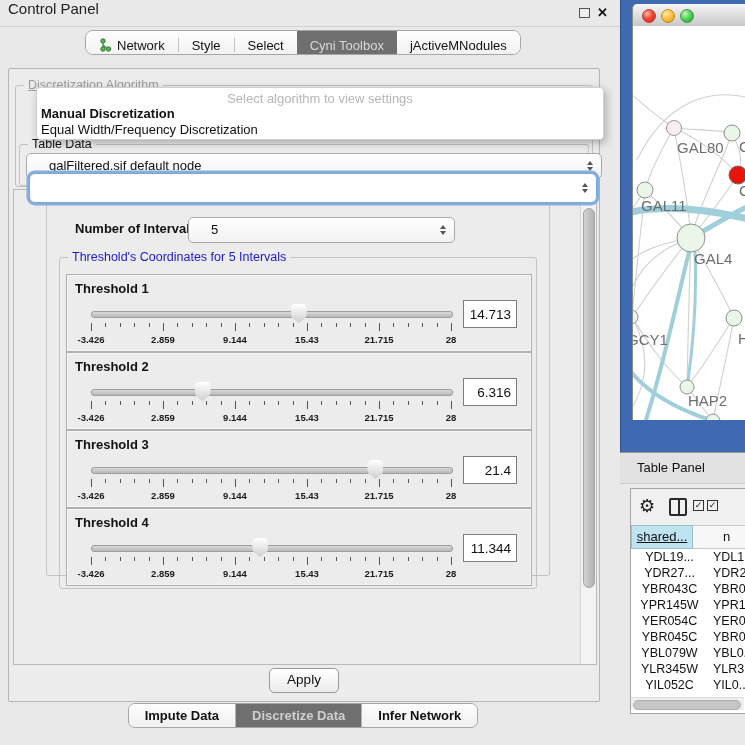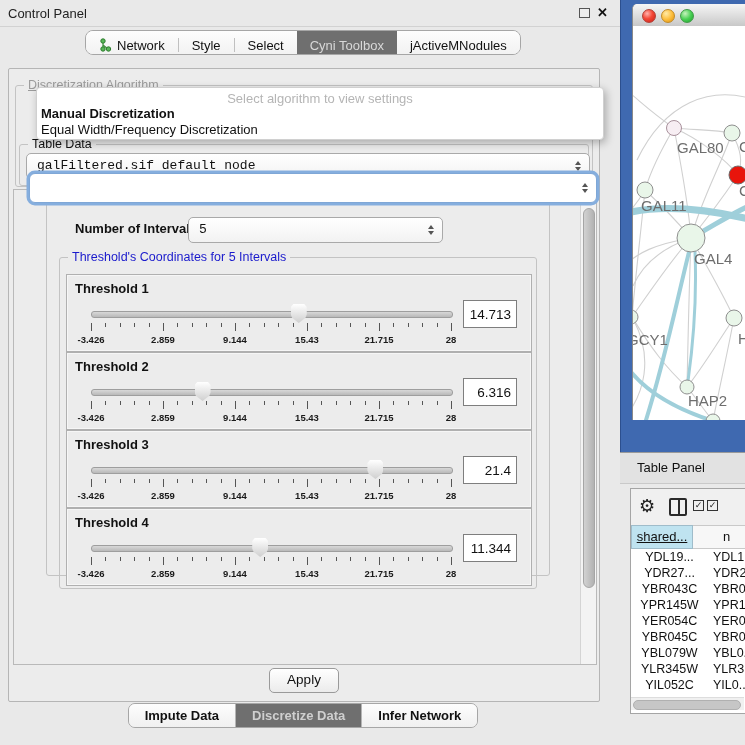--- a/index.html
+++ b/index.html
@@ -2,42 +2,42 @@
 <html><head>
 <meta charset="utf-8">
 <style>
   html,body{margin:0;padding:0;}
   body{width:745px;height:745px;position:relative;overflow:hidden;
        background:#e9e9e9;font-family:"Liberation Sans",sans-serif;color:#111;}
   .abs{position:absolute;}
 
   
   .titlebar{left:0;top:0;width:620px;height:26px;background:#e9e9e9;border-bottom:1px solid #d2d2d2;}
-  .titlebar .t{position:absolute;left:8px;top:6px;font-size:13px;color:#222;}
+  .titlebar .t{position:absolute;left:8px;top:0;font-size:15px;color:#222;}
   .win-btn{position:absolute;top:8px;cursor:default;}
   .float-ico{left:579px;width:9px;height:8px;border:1.5px solid #555;background:#eee;}
   .close-ico{left:597px;top:5px;font-size:13px;font-weight:900;color:#111;}
 
   
   .tabbar{left:85px;top:30px;height:23px;display:flex;background:#fbfbfb;
           border:1px solid #a6a6a6;border-radius:8px;overflow:hidden;font-size:13px;}
   .tab{display:flex;align-items:center;padding:14px 13px;background:linear-gradient(#fdfdfd,#f0f0f0);color:#111;white-space:nowrap;}
   .tab.sel{background:#6f6f6f;color:#d8d8d8;align-items:center;}
   .tab .sep{width:1px;height:14px;background:#c0c0c0;margin-right:13px;margin-left:-13px;align-self:center;}
   .net-ico{width:13px;height:14px;margin-right:5px;}
 
   
   .outer{left:8px;top:68px;width:590px;height:632px;background:#ececec;
          border:1px solid #b5b5b5;border-radius:2px;}
   .group{position:absolute;border:1px solid #c3c3c3;border-radius:3px;}
   .group-label{position:absolute;top:-8px;left:8px;background:#ececec;padding:0 4px;font-size:12.5px;white-space:nowrap;}
   .g-green{color:#2db52d;} .g-blue{color:#1a1acc;} .g-gray{color:#9b9b9b;text-decoration:underline;}
 
   .combo{position:absolute;background:linear-gradient(#ffffff,#f2f2f2);border:1px solid #a9a9a9;
-         border-radius:5px;font-size:13px;line-height:24px;padding-left:10px;white-space:nowrap;overflow:hidden;font-family:Liberation Mono, monospace;}
+         border-radius:5px;font-size:13px;line-height:24px;padding-left:22px;white-space:nowrap;overflow:hidden;}
   .spin{position:absolute;right:8px;top:50%;transform:translateY(-50%);display:flex;flex-direction:column;gap:2px;}
   .spin i{display:block;width:0;height:0;border-left:3.5px solid transparent;border-right:3.5px solid transparent;}
   .spin .up{border-bottom:4.5px solid #555;} .spin .down{border-top:4.5px solid #555;}
   .combo-focus{position:absolute;left:20px;top:104px;width:566px;height:28px;background:#fff;
          border:1px solid #7fa7d6;border-radius:6px;box-shadow:0 0 0 2.5px #85aede;z-index:1;}
 
   
   .popup{left:10px;top:86px;width:566px;height:51px;background:#fff;border:1px solid #d0d0d0;
          border-radius:4px;box-shadow:2px 3px 8px rgba(0,0,0,.28);z-index:5;font-size:13px;}
   .popup .hint{position:absolute;top:3px;width:100%;text-align:center;color:#b5b5b5;}

